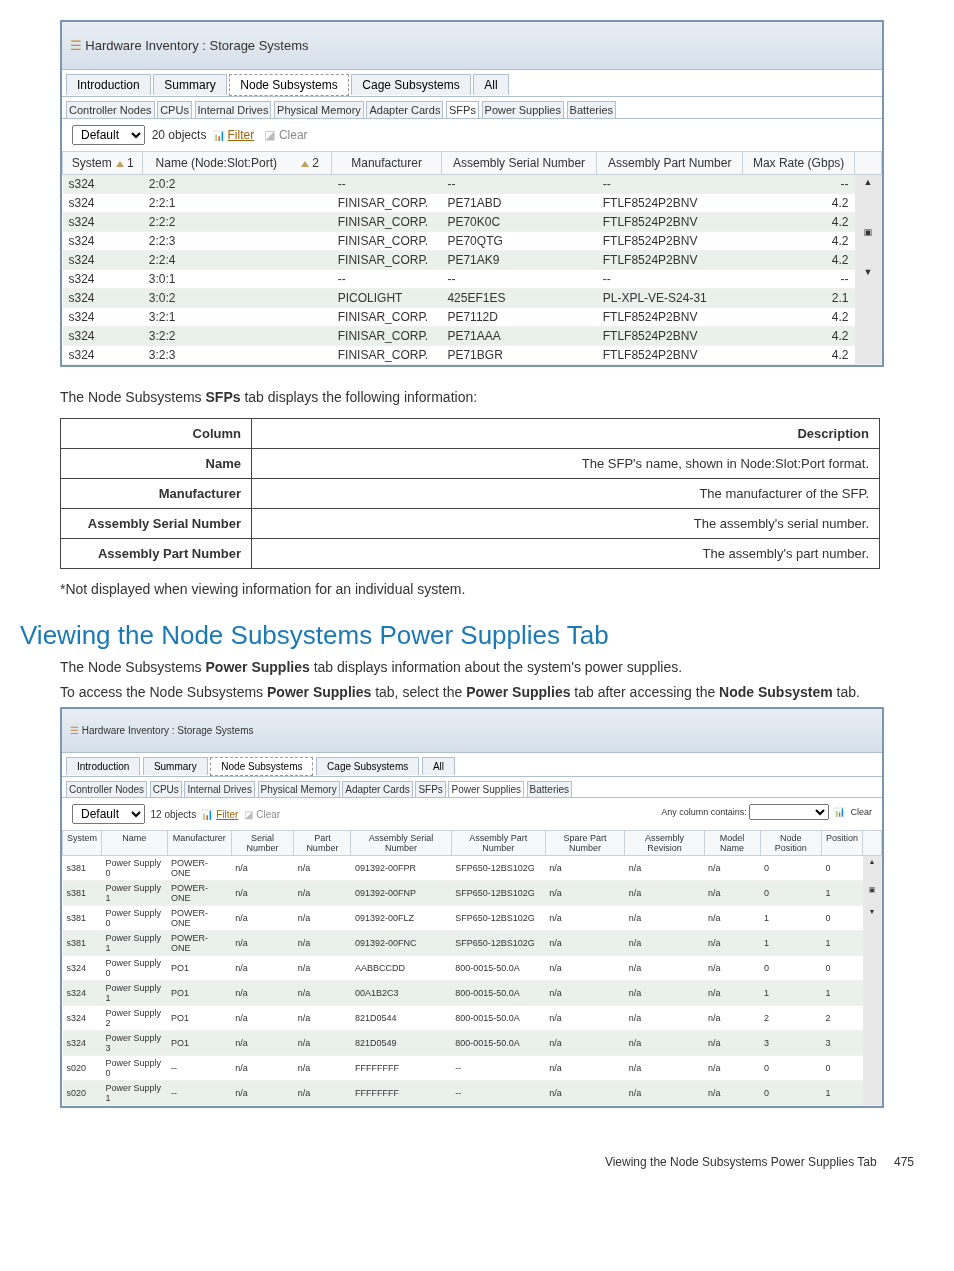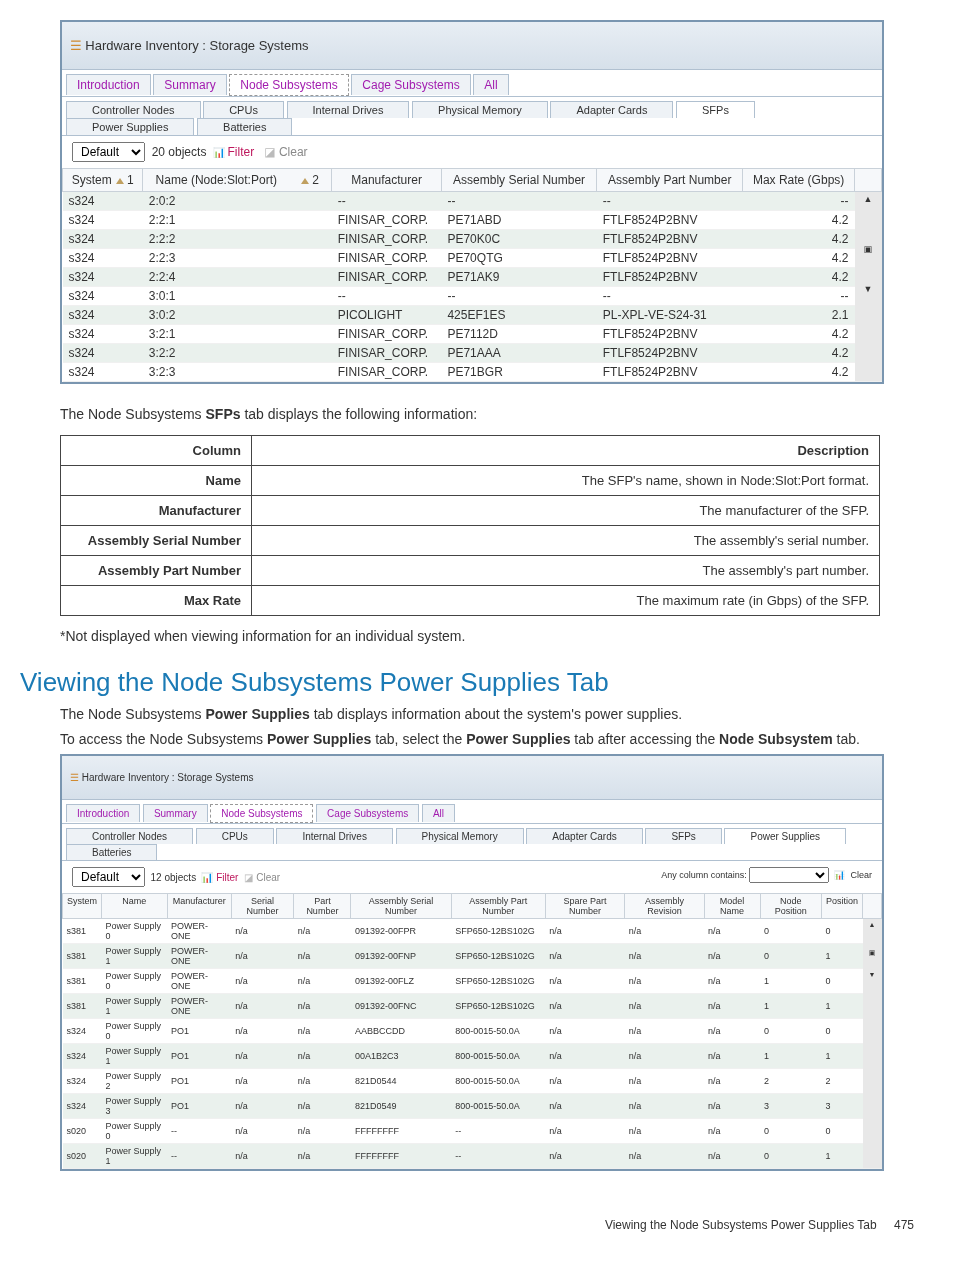--- a/index.html
+++ b/index.html
@@ -27,54 +27,55 @@
   padding: 4px 4px 0;
   border-bottom: 1px solid #b0c0d0;
 }
 .tabrow span {
   display: inline-block;
   padding: 3px 10px;
   border: 1px solid #b0c0d0;
   border-bottom: none;
   background: #eef2f6;
   font-size: 12px;
-  color: #a21caf;
+  color: #000000;
   margin-right: -1px;
 }
 .tabrow span.active {
   background: #fff;
   border: 1px dashed #999;
   font-weight: normal;
 }
 .subtabrow {
   padding: 4px 4px 0;
   border-bottom: 1px solid #b0c0d0;
 }
 .subtabrow span {
   display: inline-block;
-  padding: 2px 25px;
+  padding: 2px 2px;
   border: 1px solid #b0c0d0;
   border-bottom: none;
   background: #eef2f6;
   font-size: 11px;
   margin-right: -1px;
 }
 .subtabrow span.active {
   background: #fff;
 }
 .toolbar {
   padding: 6px 10px;
   font-size: 12px;
 }
 .toolbar select {
   font-size: 12px;
   padding: 1px 8px 1px 4px;
 }
 .toolbar .link {
-  color: #be185d;
+  color: #a16207;
+  text-decoration: underline;
   cursor: pointer;
 }
 .toolbar .gray {
   color: #8a8a8a;
 }
 table.grid {
   width: 100%;
   border-collapse: collapse;
   font-size: 12px;
 }
@@ -311,24 +312,20 @@
         <td>The manufacturer of the SFP.</td>
       </tr>
       <tr>
         <td><b>Assembly Serial Number</b></td>
         <td>The assembly's serial number.</td>
       </tr>
       <tr>
         <td><b>Assembly Part Number</b></td>
         <td>The assembly's part number.</td>
       </tr>
-      <tr>
-        <td><b>Max Rate</b></td>
-        <td>The maximum rate (in Gbps) of the SFP.</td>
-      </tr>
     </tbody>
 </table>
 
 <p class="text-block">*Not displayed when viewing information for an individual system.</p>
 
 <h2 class="section-heading">Viewing the Node Subsystems Power Supplies Tab</h2>
 
 <p class="text-block">
   <span>The Node Subsystems </span><b>Power Supplies</b><span> tab displays information about the system's power supplies.</span>
 </p>

